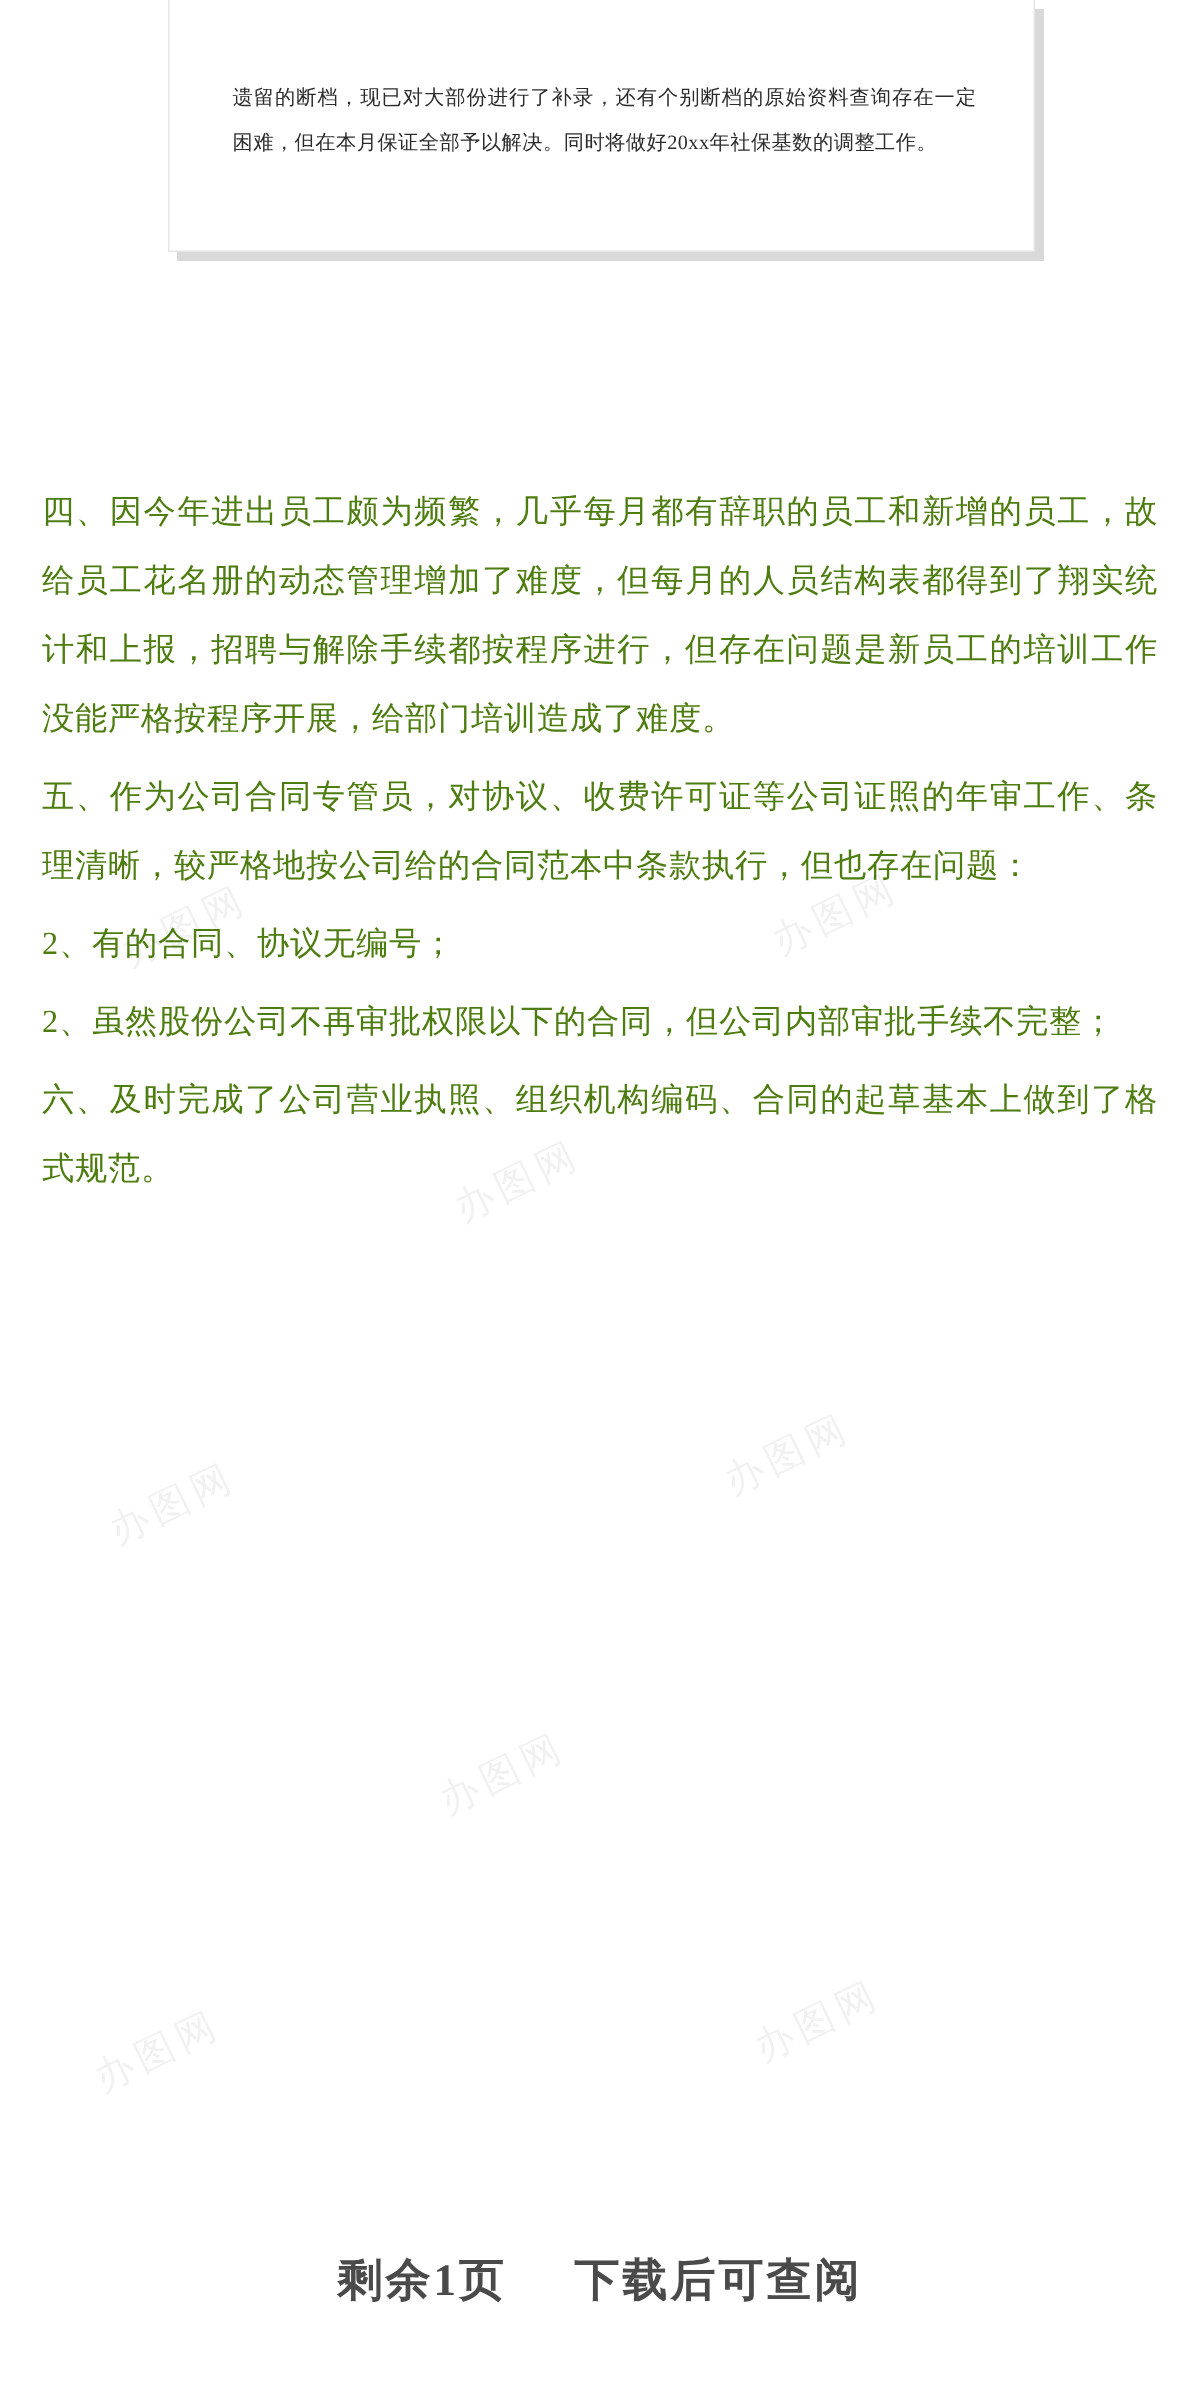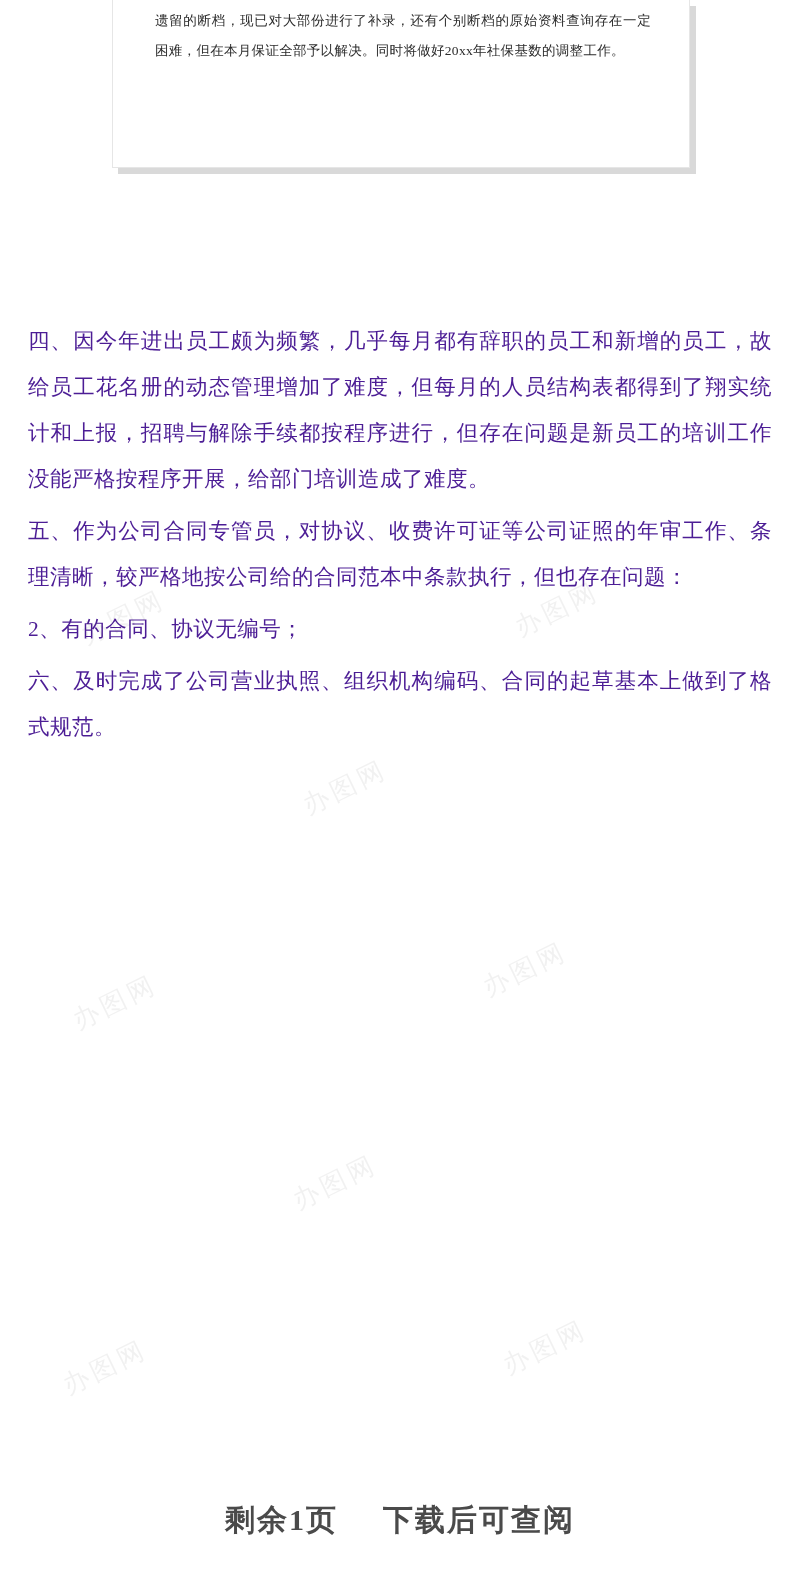--- a/index.html
+++ b/index.html
@@ -39,20 +39,21 @@
     top: 0;
     width: 578px;
     height: 168px;
     background: #ffffff;
     border: 1px solid #e6e6e6;
     border-top: none;
     overflow: hidden;
   }
   .card-body {
     padding: 6px 38px 0 42px;
+    margin-top: 44px;
   }
   .card-body p {
     margin: 0 0 6px 0;
     font-size: 13.5px;
     line-height: 30px;
     letter-spacing: 0.3px;
     color: #2b2b2b;
     text-align: justify;
     font-family: "Liberation Serif", "DejaVu Serif", serif;
   }
@@ -66,21 +67,21 @@
     width: 800px;
     padding: 0 28px;
   }
   .doc p {
     margin: 0 0 6px 0;
     font-size: 21.5px;
     line-height: 46px;
     text-align: justify;
     text-justify: inter-ideograph;
     letter-spacing: 0.5px;
-    color: #4c1d95;
+    color: #4d7c0f;
     font-family: "Liberation Serif", "DejaVu Serif", serif;
   }
 
   
   .wm {
     position: absolute;
     color: rgba(0,0,0,0.055);
     font-size: 26px;
     letter-spacing: 4px;
     font-family: "Liberation Sans", sans-serif;
@@ -122,20 +123,21 @@
     <div class="card-body">
       <p class="first">遗留的断档，现已对大部份进行了补录，还有个别断档的原始资料查询存在一定困难，但在本月保证全部予以解决。同时将做好20xx年社保基数的调整工作。</p>
     </div>
   </div>
 </div>
 
 <div class="doc">
   <p>四、因今年进出员工颇为频繁，几乎每月都有辞职的员工和新增的员工，故给员工花名册的动态管理增加了难度，但每月的人员结构表都得到了翔实统计和上报，招聘与解除手续都按程序进行，但存在问题是新员工的培训工作没能严格按程序开展，给部门培训造成了难度。</p>
   <p>五、作为公司合同专管员，对协议、收费许可证等公司证照的年审工作、条理清晰，较严格地按公司给的合同范本中条款执行，但也存在问题：</p>
   <p>2、有的合同、协议无编号；</p>
+  <p>2、虽然股份公司不再审批权限以下的合同，但公司内部审批手续不完整；</p>
   <p>六、及时完成了公司营业执照、组织机构编码、合同的起草基本上做到了格式规范。</p>
 </div>
 
 <div class="wm wm1">办图网</div>
 <div class="wm wm2">办图网</div>
 <div class="wm wm3">办图网</div>
 <div class="wm wm4">办图网</div>
 <div class="wm wm5">办图网</div>
 <div class="wm wm6">办图网</div>
 <div class="wm wm7">办图网</div>

